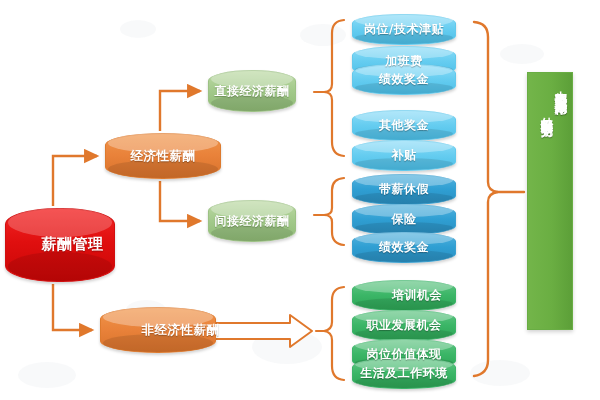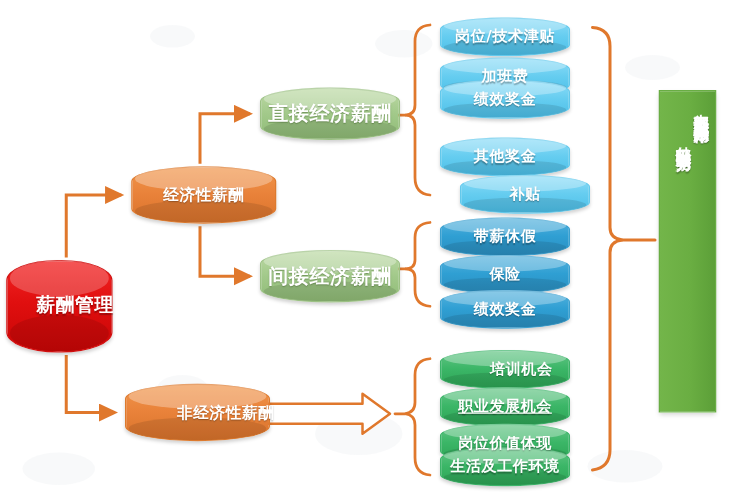--- a/index.html
+++ b/index.html
@@ -39,40 +39,40 @@
   }
   
   .cyl:after{
     content:"";position:absolute;left:2%;right:2%;bottom:0;height:40%;
     border-radius:50%;background:rgba(0,0,0,.10);
     pointer-events:none;z-index:0;
   }
 
   
   .root{
-    left:5px;top:208px;width:85px;height:74px;
+    left:5px;top:208px;width:110px;height:74px;
     font-size:15px;border-radius:48% / 22%;
     background:linear-gradient(180deg,#f22424 0%,#e00f0f 46%,#c90606 100%);
     border:1px solid #d11010;
     padding-left:25px;
   }
   .root:before{height:40%;background:rgba(255,255,255,.22);}
 
   
   .orange{
     width:116px;height:46px;font-size:12.5px;
     background:linear-gradient(180deg,#f0954a 0%,#e9823a 48%,#d9732c 100%);
     border:1px solid #dd7a2e;
   }
   .orange.o1{left:105px;top:133px;}
   .orange.o2{left:100px;top:307px;padding-left:45px;}
 
   
   .green3{
-    width:112px;height:42px;font-size:16px;color:#ffffff;
+    width:88px;height:42px;font-size:12px;color:#ffffff;
     background:linear-gradient(180deg,#bcd9a4 0%,#a2c98a 50%,#8fbb76 100%);
     border:1px solid #9cc184;
     text-shadow:0 1px 1px rgba(70,100,50,.55);
   }
   .green3.g1{left:208px;top:70px;}
   .green3.g2{left:208px;top:200px;}
 
   
   .leaf{
     left:352px;width:104px;height:31px;font-size:12px;border-radius:48% / 30%;
@@ -181,38 +181,38 @@
   </div>
   <div class="cyl leaf leafA" style="top:46px;">
     <span class="lbl">加班费</span>
   </div>
   <div class="cyl leaf leafA" style="top:64px;">
     <span class="lbl">绩效奖金</span>
   </div>
   <div class="cyl leaf leafA" style="top:110px;">
     <span class="lbl">其他奖金</span>
   </div>
-  <div class="cyl leaf leafA" style="top:140px;margin-left:16px;">
+  <div class="cyl leaf leafA" style="top:140px;">
     <span class="lbl">补贴</span>
   </div>
 
   <div class="cyl leaf leafB" style="top:174px;">
     <span class="lbl">带薪休假</span>
   </div>
   <div class="cyl leaf leafB" style="top:204px;">
     <span class="lbl">保险</span>
   </div>
   <div class="cyl leaf leafB" style="top:232px;">
     <span class="lbl">绩效奖金</span>
   </div>
 
   <div class="cyl leaf leafC" style="top:280px;padding-left:26px;">
     <span class="lbl">培训机会</span>
   </div>
-  <div class="cyl leaf leafC" style="top:310px;text-decoration:underline;">
+  <div class="cyl leaf leafC" style="top:310px;">
     <span class="lbl">职业发展机会</span>
   </div>
   <div class="cyl leaf leafC" style="top:339px;">
     <span class="lbl">岗位价值体现</span>
   </div>
   <div class="cyl leaf leafC" style="top:358px;">
     <span class="lbl">生活及工作环境</span>
   </div>
 
   <div class="goal">

